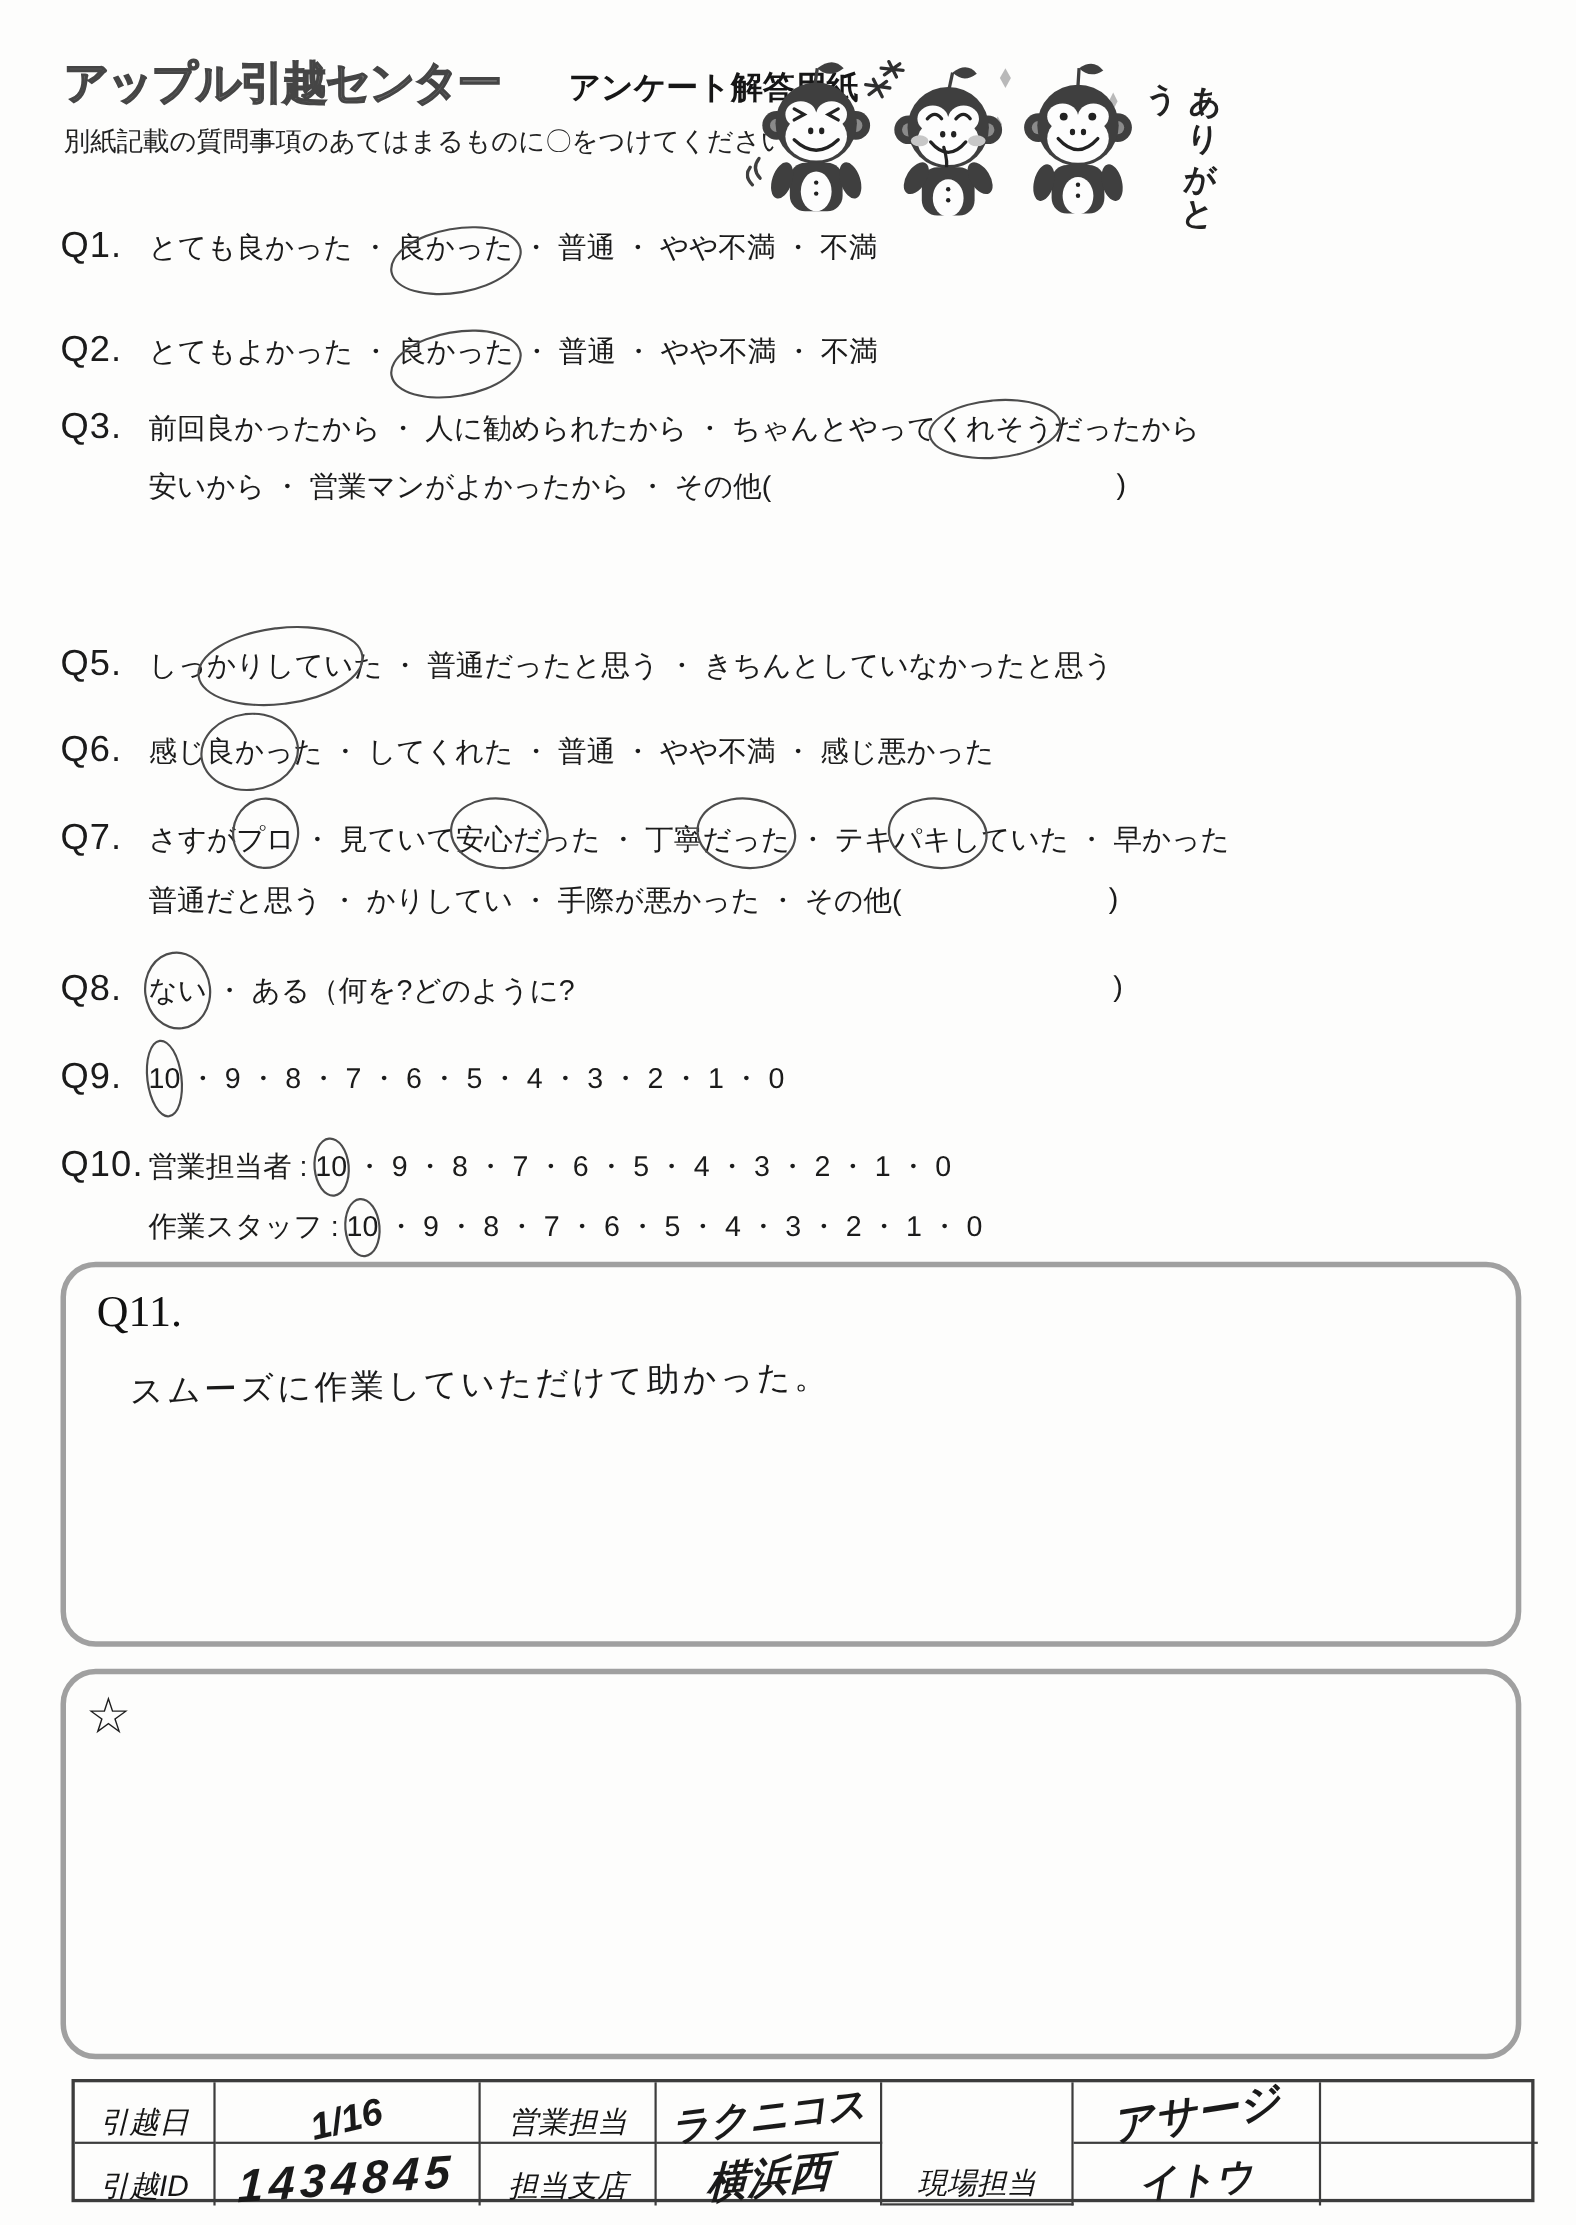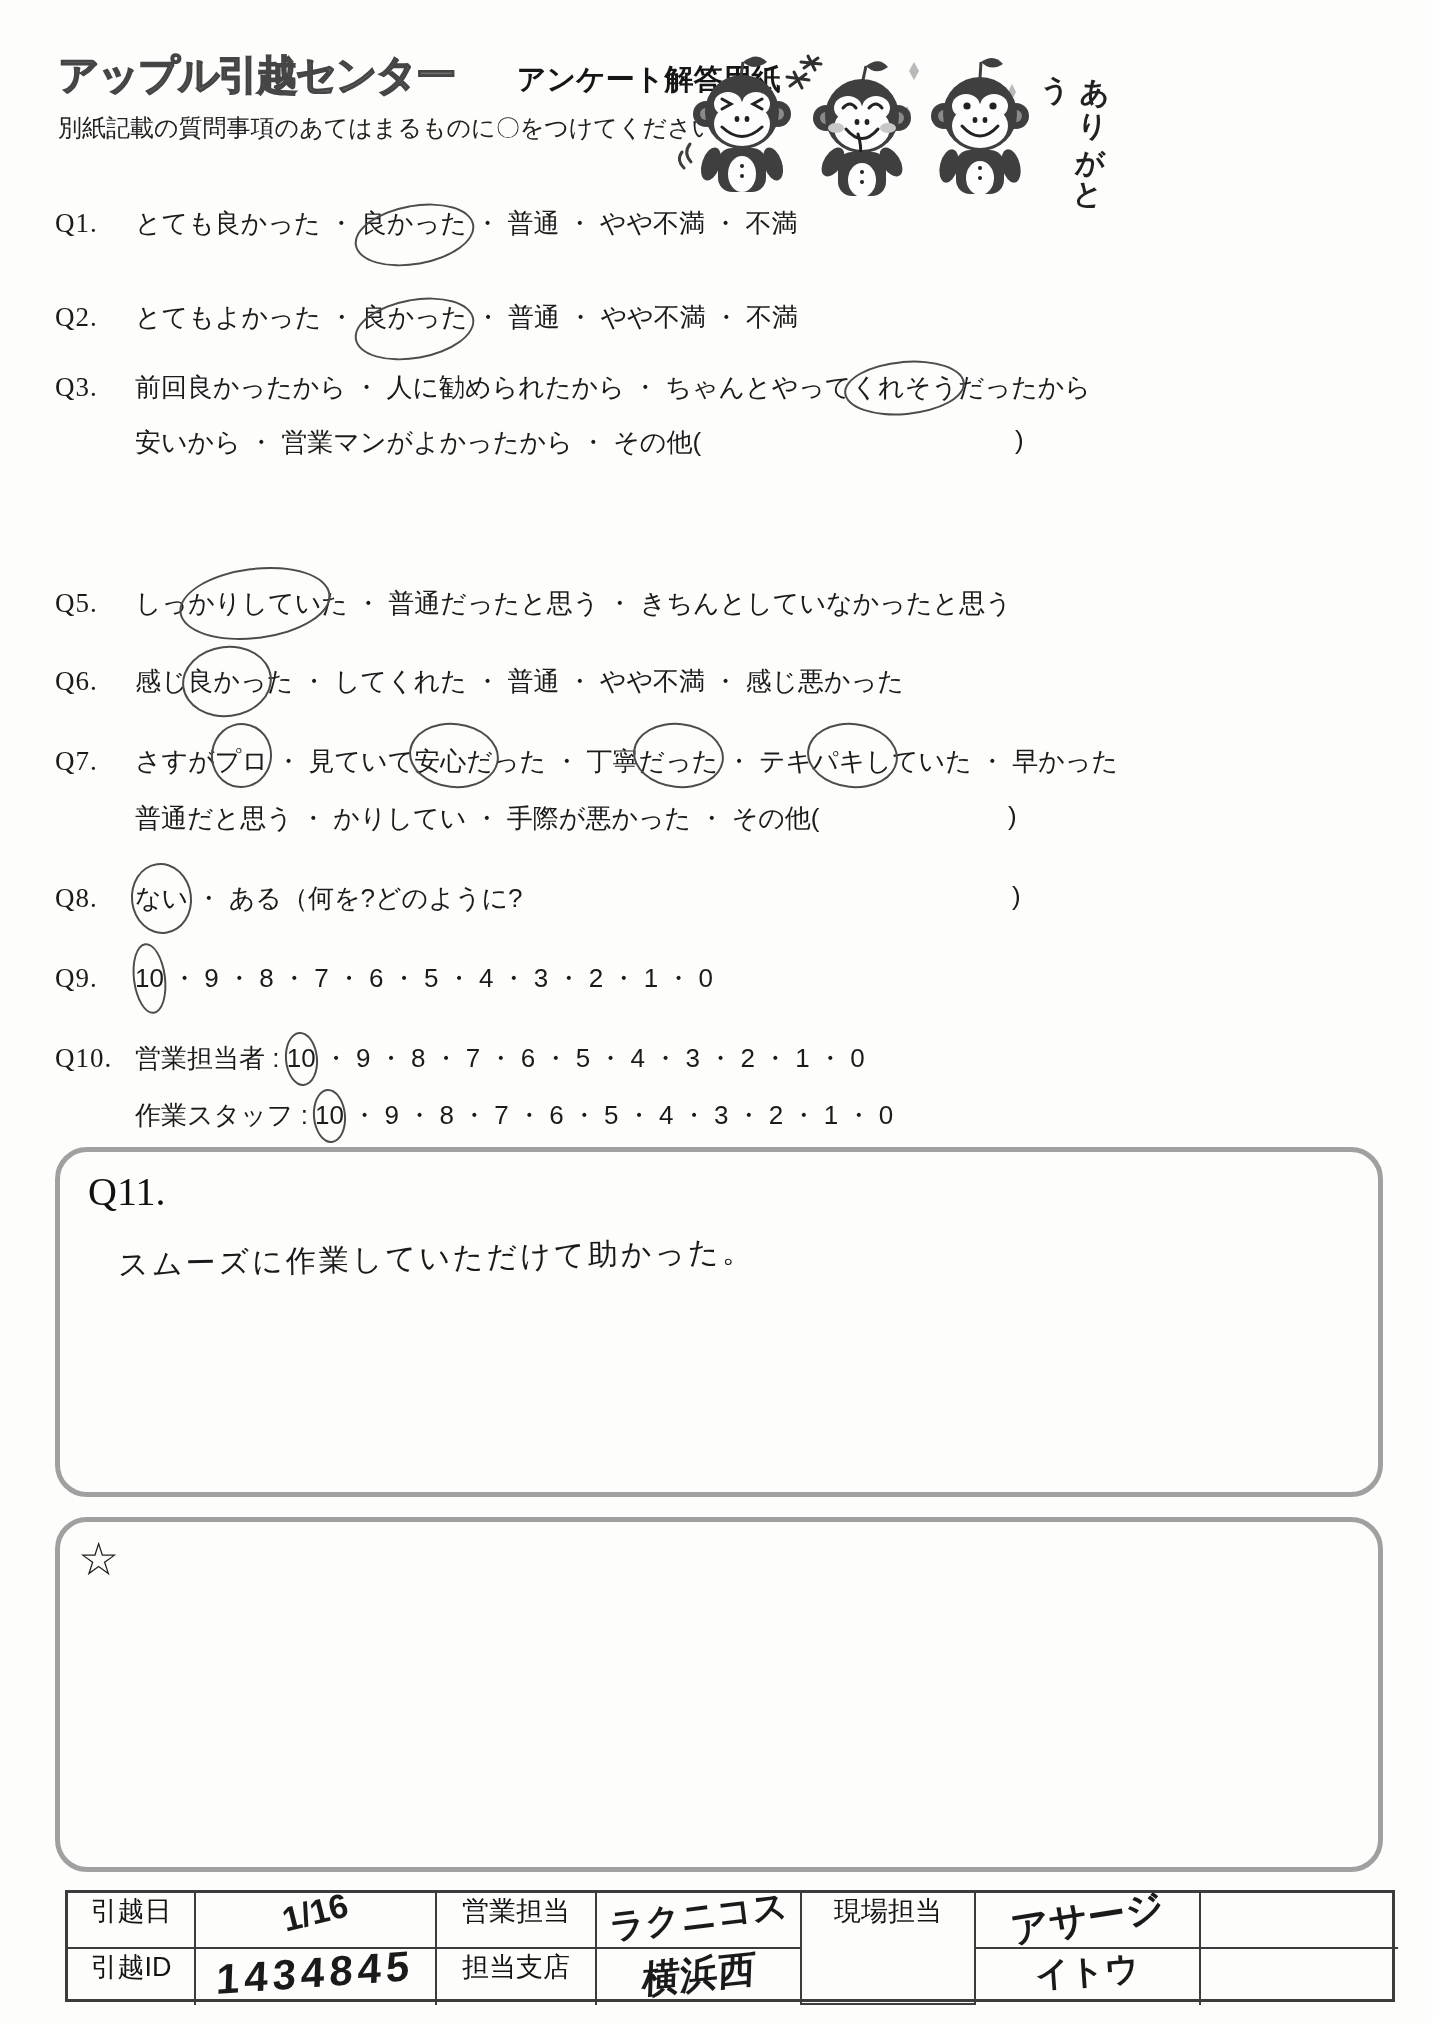--- a/index.html
+++ b/index.html
@@ -8,21 +8,21 @@
     background:#fdfdfc;color:#1d1d1d;overflow:hidden;
     font-family:"Liberation Sans",sans-serif;
   }
   
   .logo-row{position:absolute;left:58px;top:48px;display:flex;align-items:flex-end;gap:14px;white-space:nowrap;text-align:right;}
   .logo{font-size:41px;font-weight:800;letter-spacing:-2px;color:#6d6d6d;-webkit-text-stroke:1.4px #454545;}
   .subtitle{font-size:29px;font-weight:700;color:#161616;padding-bottom:3px;margin-left:48px;}
   .instruction{position:absolute;left:58px;top:112px;font-size:24px;color:#222;}
   
   .q{position:absolute;left:55px;font-size:26px;white-space:nowrap;line-height:34px;color:#1b1b1b;}
-  .q .qno{display:inline-block;width:80px;font-size:27px;letter-spacing:1px;font-family:Liberation Serif, serif;}
+  .q .qno{display:inline-block;width:80px;font-size:33px;letter-spacing:1px;}
   .cont{left:135px;}
   .paren{position:absolute;font-size:26px;color:#1b1b1b;}
   
   .circled{position:relative;display:inline-block;}
   .circled::after{
     content:"";position:absolute;left:-7%;right:-7%;top:-26%;bottom:-34%;
     border:2.4px solid #4c4c4c;border-radius:50%;transform:rotate(-5deg);
   }
   .c-low::after{top:-4%;bottom:-72%;transform:rotate(-10deg);}
   .c-tall::after{top:-52%;bottom:-58%;transform:rotate(-7deg);}
@@ -39,21 +39,21 @@
   .star{position:absolute;left:18px;top:14px;font-size:46px;color:#1c1c1c;line-height:1;}
   
   .hw{color:#1a1a1a;}
   
   .ftable{
     position:absolute;left:65px;top:1890px;width:1330px;height:112px;
     display:grid;grid-template-columns:128px 241px 160px 205px 174px 225px 197px;
     grid-template-rows:56px 56px;border:3px solid #3c3c3c;box-sizing:border-box;
   }
   .cell{border-right:2.5px solid #3c3c3c;border-bottom:2.5px solid #3c3c3c;
-    display:flex;align-items:flex-start;justify-content:center;position:relative;overflow:visible;box-sizing:border-box;}
+    display:flex;align-items:flex-end;justify-content:center;position:relative;overflow:visible;box-sizing:border-box;font-style:italic;}
   .cell.lastcol{border-right:none;}
   .cell.lastrow{border-bottom:none;}
   .cell .lbl{font-size:27px;color:#151515;}
   .v-date{font-size:34px;transform:rotate(-14deg);font-weight:600;}
   .v-id{font-size:42px;transform:rotate(-4deg) skewX(-6deg);letter-spacing:5px;font-weight:600;white-space:nowrap;}
   .v-sales{font-size:35px;transform:rotate(-7deg);font-weight:600;}
   .v-branch{font-size:38px;transform:rotate(-6deg) skewX(-8deg);font-weight:700;}
   .v-site1{font-size:38px;transform:rotate(-9deg);font-weight:600;}
   .v-site2{font-size:34px;transform:rotate(-4deg);font-weight:600;}
   

